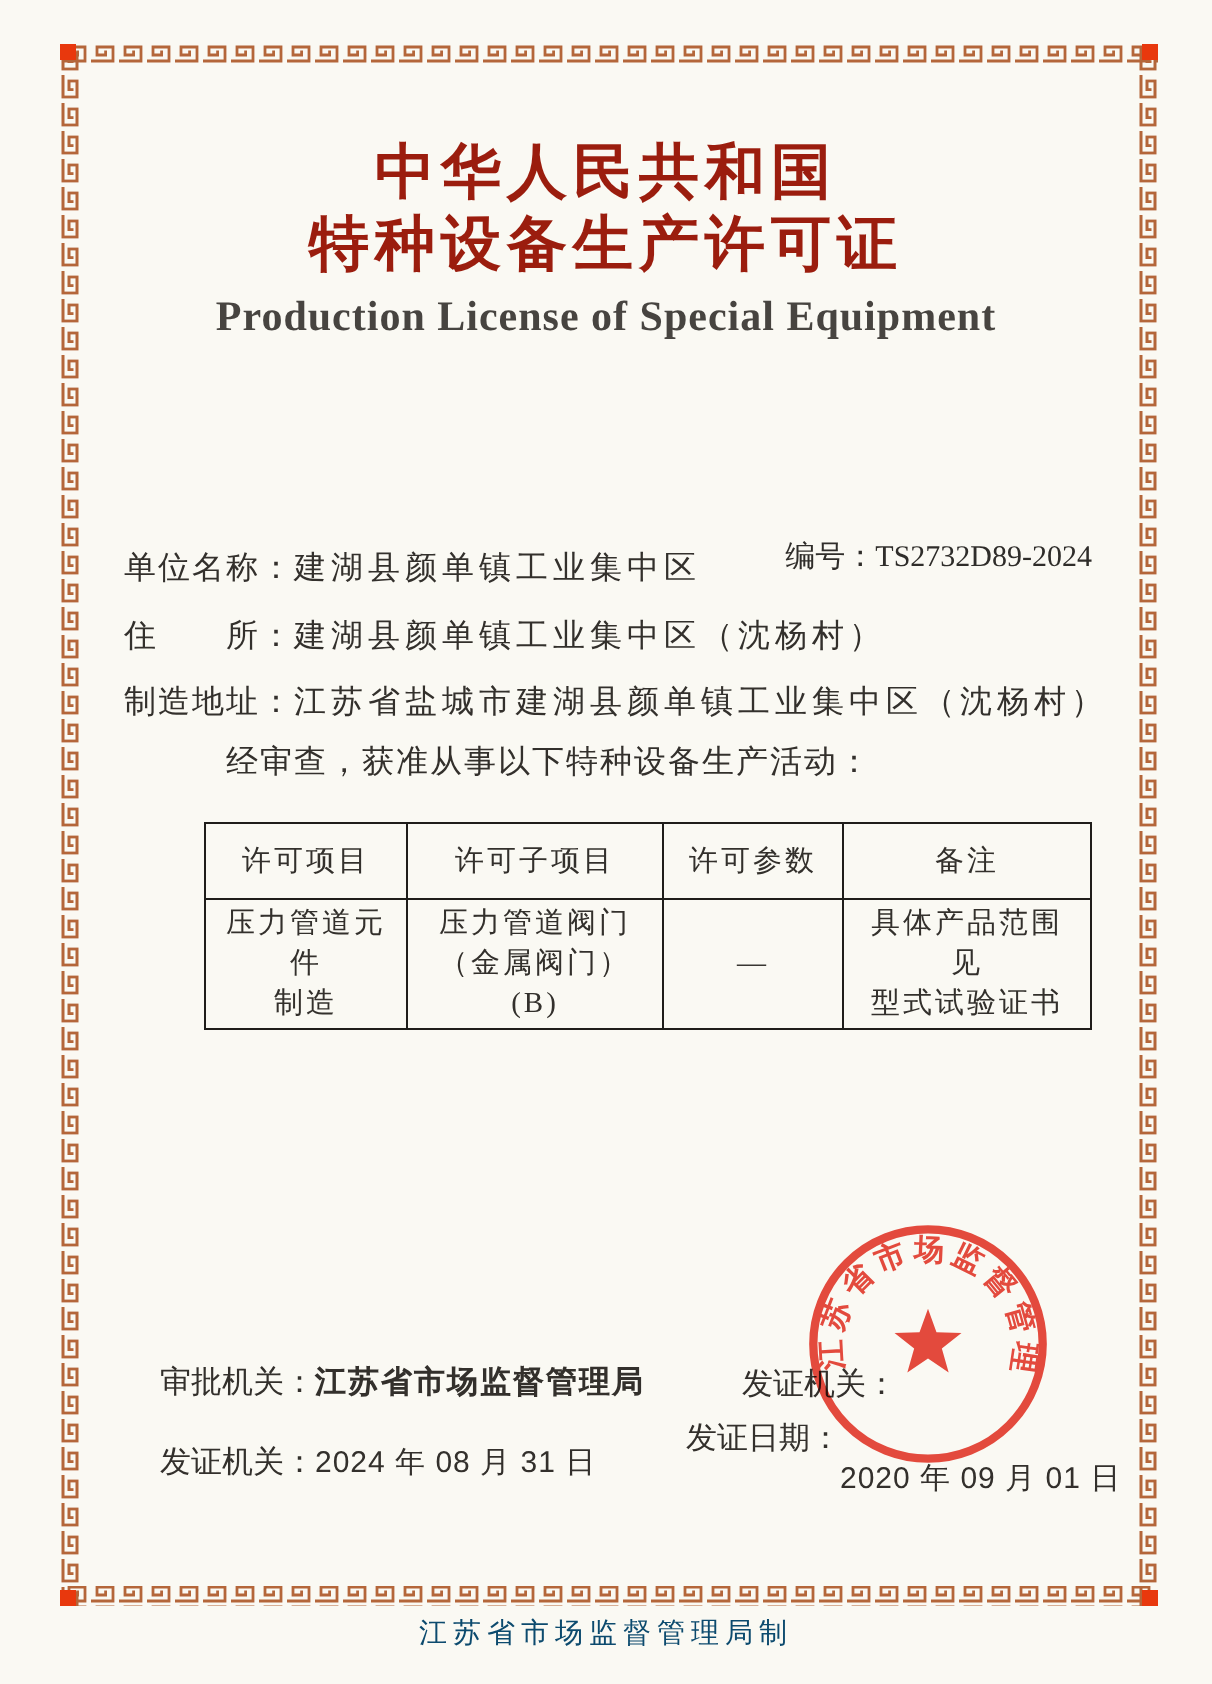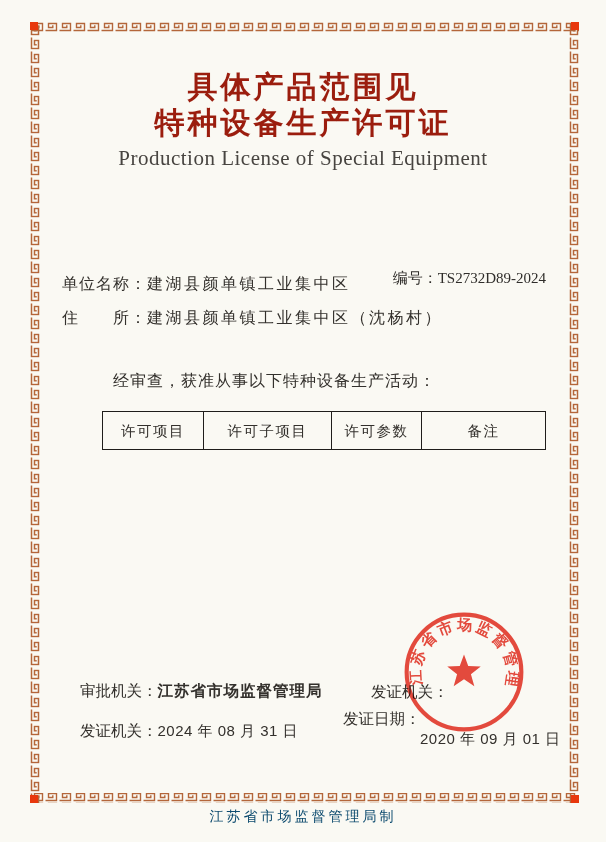--- a/index.html
+++ b/index.html
@@ -9,21 +9,21 @@
     font-family:"Liberation Serif","DejaVu Serif",serif;
     color:#33302c;
     position:relative;
     overflow:hidden;
   }
   .page{position:absolute;inset:0;background:#faf9f3;}
   .border-svg{position:absolute;left:30px;top:22px;}
   .abs{position:absolute;}
   .center{left:0;right:0;text-align:center;}
   .title-cn{font-size:30px;font-weight:bold;color:#9b1d0e;letter-spacing:3px;line-height:34px;}
-  .title-en{font-size:21px;color:#474440;letter-spacing:0.5px;line-height:27px;}
+  .title-en{font-size:21px;color:#474440;letter-spacing:0.5px;line-height:27px;font-weight:bold;}
   .license-no{font-size:15px;color:#2f2d2a;}
   .info-line{font-size:16px;white-space:nowrap;}
   .info-line .lbl{letter-spacing:1px;}
   .info-line .val{letter-spacing:2.5px;}
   .statement{font-size:16px;letter-spacing:1px;}
   table.lic{border-collapse:collapse;table-layout:fixed;}
   table.lic td,table.lic th{
     border:1.6px solid #1f1d1a;
     font-size:14.5px;font-weight:normal;
     text-align:center;vertical-align:middle;
@@ -57,49 +57,61 @@
       </g>
     <g transform="translate(549 0) rotate(90)">
         <rect width="781" height="10" fill="url(#mh)"></rect>
       </g>
     <rect x="0" y="0" width="8" height="8" fill="#e8380d"></rect>
     <rect x="541" y="0" width="8" height="8" fill="#e8380d"></rect>
     <rect x="0" y="773" width="8" height="8" fill="#e8380d"></rect>
     <rect x="541" y="773" width="8" height="8" fill="#e8380d"></rect>
   </svg>
 
-  <div class="abs center title-cn" style="top:70px;">具体产品范围见</div>
+  <div class="abs center title-cn" style="top:70px;">中华人民共和国</div>
   <div class="abs center title-cn" style="top:106px;">特种设备生产许可证</div>
   <div class="abs center title-en" style="top:145px;">Production License of Special Equipment</div>
 
   <div class="abs license-no" style="top:229px;right:60px;margin-top:40px;">
     <span>编号：</span><span>TS2732D89-2024</span>
   </div>
 
   <div class="abs info-line" style="left:62px;top:274px;">
     <span class="lbl">单位名称：</span><span class="val">建湖县颜单镇工业集中区</span>
   </div>
   <div class="abs info-line" style="left:62px;top:308px;">
     <span class="lbl">住　　所：</span><span class="val">建湖县颜单镇工业集中区（沈杨村）</span>
+  </div>
+  <div class="abs info-line" style="left:62px;top:341px;">
+    <span class="lbl">制造地址：</span><span class="val">江苏省盐城市建湖县颜单镇工业集中区（沈杨村）</span>
   </div>
   <div class="abs statement" style="left:113px;top:371px;">经审查，获准从事以下特种设备生产活动：</div>
 
   <table class="lic abs" style="left:102px;top:411px;width:443px;">
     <colgroup>
       <col style="width:101px;">
         <col style="width:128px;">
         <col style="width:90px;">
         <col style="width:124px;">
     </colgroup>
     <tbody>
         <tr>
       <th>许可项目</th>
       <th>许可子项目</th>
       <th>许可参数</th>
       <th>备注</th>
+    </tr>
+    <tr>
+      <td>压力管道元件
+制造</td>
+      <td>压力管道阀门
+（金属阀门）(B)</td>
+      <td>—</td>
+      <td>具体产品范围见
+型式试验证书</td>
     </tr>
   </tbody>
     </table>
 
   <div class="abs bottom-line" style="left:80px;top:681px;">
     <span>审批机关：</span><span class="bold">江苏省市场监督管理局</span>
   </div>
   <div class="abs bottom-line" style="left:371px;top:682px;">发证机关：</div>
 
   <div class="abs bottom-line" style="left:80px;top:721px;">

